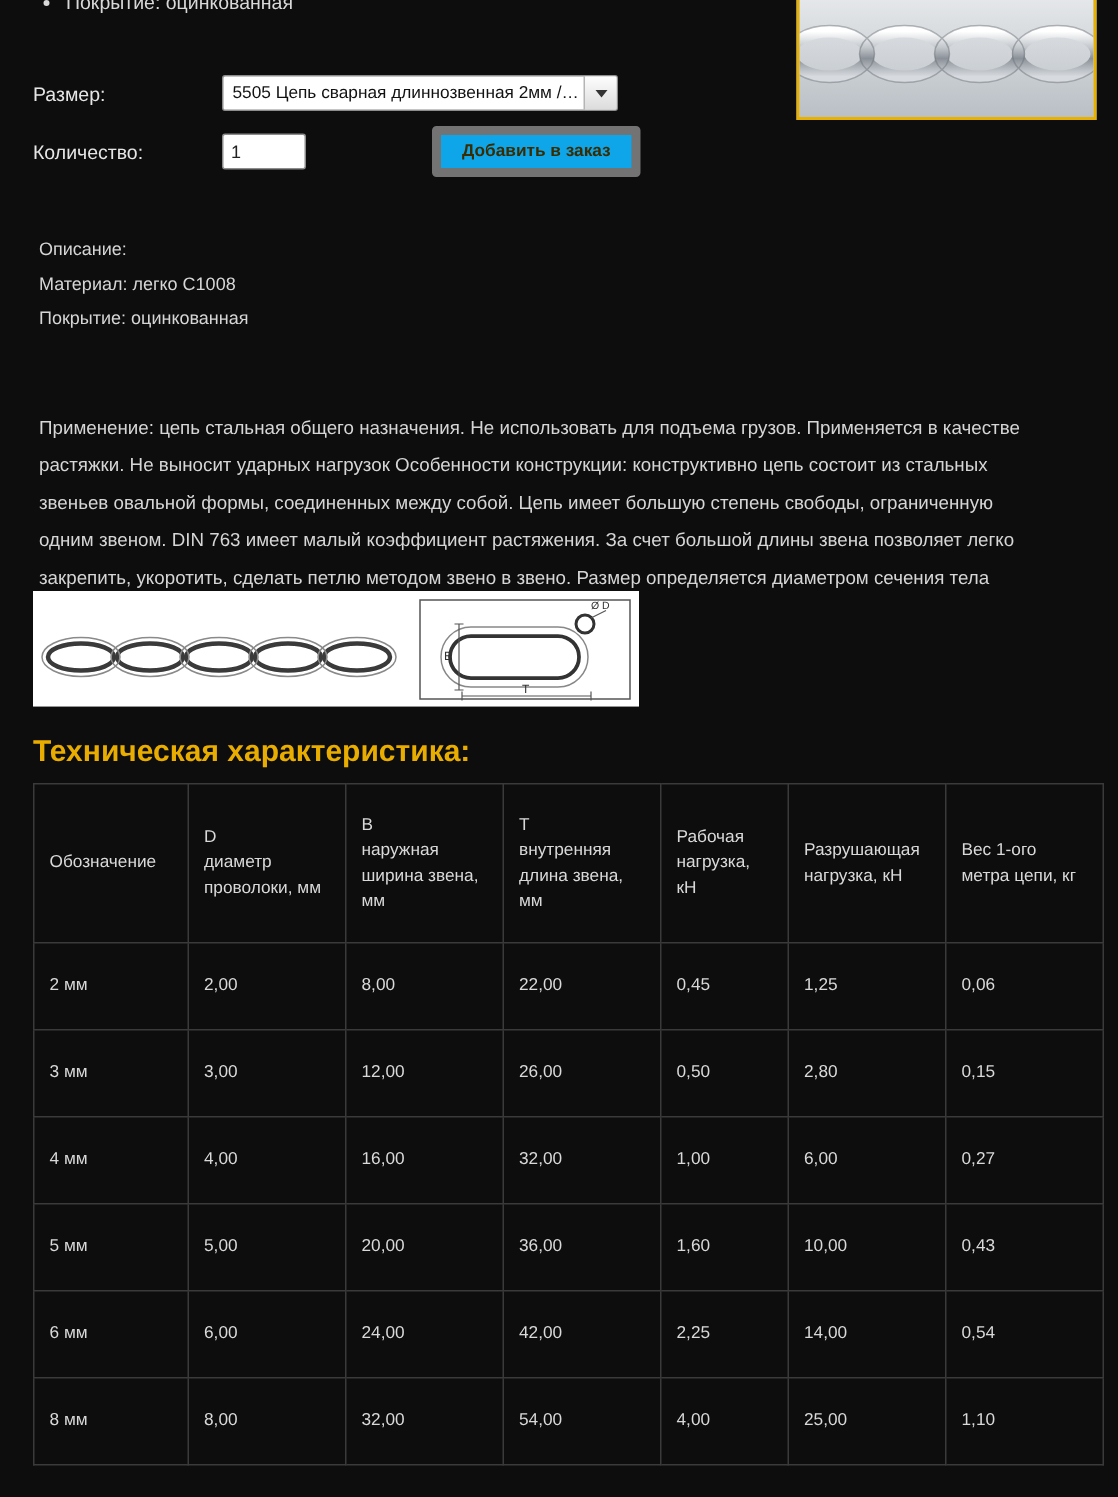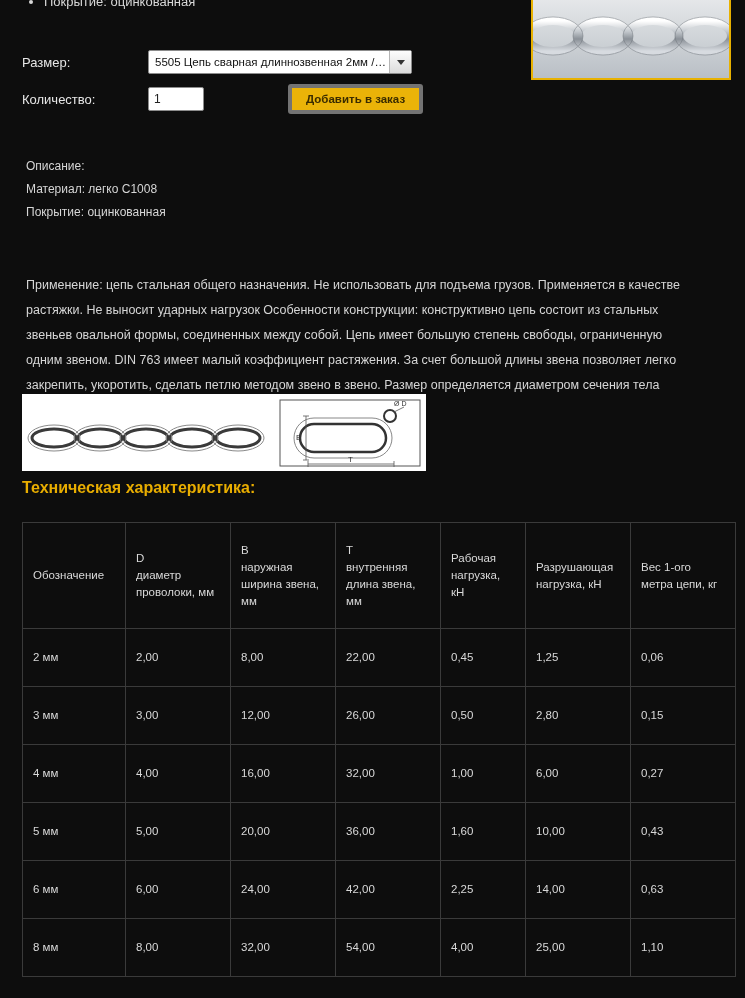--- a/index.html
+++ b/index.html
@@ -112,22 +112,22 @@
     background: #ffffff;
     border: 1px solid #8c8c8c;
     border-radius: 2px;
     font-size: 12px;
     color: #222;
     padding-left: 5px;
     font-family: "Liberation Sans", sans-serif;
   }
   .add-btn {
     margin-left: 44px;
-    background: #eab308;
-    border: 4px solid #737373;
+    background: #0ea5e9;
+    border: 6px solid #737373;
     border-radius: 3px;
     color: #3a2c00;
     font-size: 11.5px;
     font-weight: bold;
     padding: 5px 14px;
     cursor: pointer;
     font-family: "Liberation Sans", sans-serif;
   }
 
   
@@ -162,22 +162,22 @@
     width: 404px;
     height: 77px;
     background: #ffffff;
     overflow: hidden;
   }
 
   
   .spec-title {
     position: absolute;
     left: 22px;
-    top: 479px;
-    font-size: 16px;
+    top: 490px;
+    font-size: 20px;
     color: #e8ad00;
     font-weight: bold;
   }
 
   
   .spec-table {
     position: absolute;
     left: 22px;
     top: 522px;
     width: 713px;
@@ -377,21 +377,21 @@
           <td>10,00</td>
           <td>0,43</td>
         </tr>
         <tr>
           <td>6 мм</td>
           <td>6,00</td>
           <td>24,00</td>
           <td>42,00</td>
           <td>2,25</td>
           <td>14,00</td>
-          <td>0,63</td>
+          <td>0,54</td>
         </tr>
         <tr>
           <td>8 мм</td>
           <td>8,00</td>
           <td>32,00</td>
           <td>54,00</td>
           <td>4,00</td>
           <td>25,00</td>
           <td>1,10</td>
         </tr>

